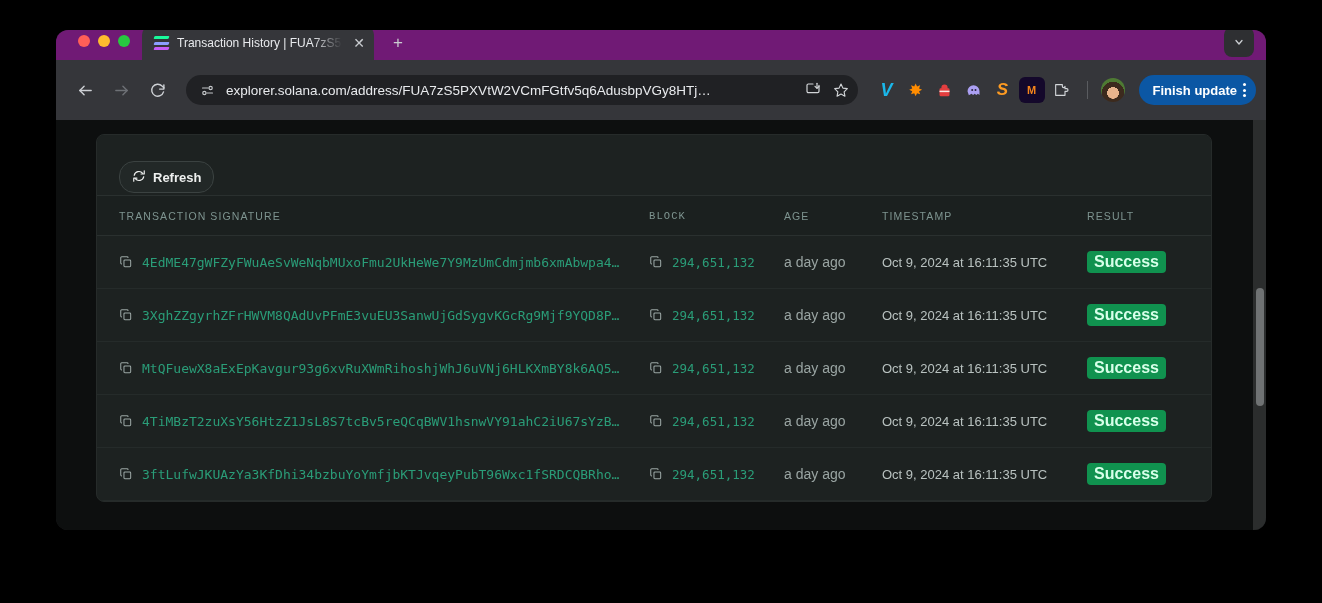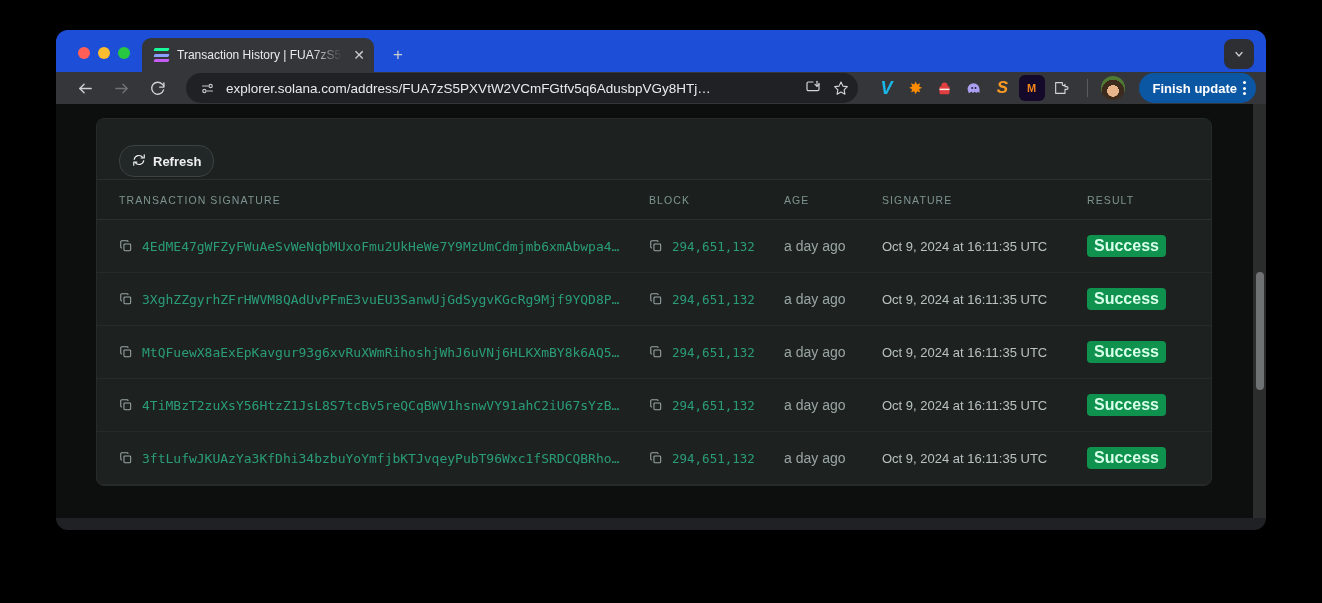--- a/index.html
+++ b/index.html
@@ -21,22 +21,22 @@
     height: 500px;
     background: #202124;
     border-radius: 12px;
     overflow: hidden;
     box-shadow: 0 10px 40px rgba(0,0,0,0.6);
   }
 
   
   #tab-strip {
     position: relative;
-    height: 42px;
-    background: #1d4ed8;
+    height: 30px;
+    background: #701a75;
     display: flex;
     align-items: flex-end;
   }
   #traffic-lights {
     display: flex;
     align-items: center;
     gap: 8px;
     padding: 0 12px 13px 22px;
   }
   .traffic-light { width: 12px; height: 12px; border-radius: 50%; }
@@ -100,21 +100,21 @@
     position: absolute;
     right: 12px; bottom: 3px;
     width: 30px; height: 30px;
     background: #2e2f32;
     border-radius: 8px;
     display: flex; align-items: center; justify-content: center;
   }
 
   
   #toolbar {
-    height: 32px;
+    height: 60px;
     background: #35363a;
     display: flex;
     align-items: center;
     padding: 0 10px 0 14px;
     gap: 6px;
   }
   .nav-btn {
     width: 30px; height: 30px;
     display: flex; align-items: center; justify-content: center;
     border-radius: 50%;
@@ -250,21 +250,21 @@
     font-size: 10.5px;
     letter-spacing: 1.1px;
     font-weight: normal;
     color: #7e9490;
     padding: 14px 0 13px 0;
     background: #1b201f;
     border-bottom: 1px solid #2a302f;
     white-space: nowrap;
   }
   thead th.col-sig { padding-left: 22px; width: 530px; }
-  thead th.col-block { width: 135px; }
+  thead th.col-block { width: 135px; font-family: Liberation Mono, monospace; }
   thead th.col-age { width: 98px; }
   thead th.col-ts { width: 205px; }
   thead th.col-result { width: auto; }
 
   tbody tr { border-bottom: 1px solid #252b2a; }
   tbody td {
     padding: 15px 0;
     font-size: 13px;
     vertical-align: middle;
     white-space: nowrap;
@@ -450,21 +450,21 @@
           <span>Refresh</span>
         </div>
       </div>
 
       <table>
         <thead>
           <tr>
             <th class="col-sig">TRANSACTION SIGNATURE</th>
             <th class="col-block">BLOCK</th>
             <th class="col-age">AGE</th>
-            <th class="col-ts">SIGNATURE</th>
+            <th class="col-ts">TIMESTAMP</th>
             <th class="col-result">RESULT</th>
           </tr>
         </thead>
         <tbody id="table-body">
             <tr>
               <td class="col-sig">
                 <span class="cell-inline">
                   <span class="copy-icon">
                     <svg width="14" height="14" viewBox="0 0 24 24" fill="none" stroke="currentColor" stroke-width="1.8" stroke-linejoin="round">
                       <rect x="8.5" y="8.5" width="11.5" height="11.5" rx="1.6"></rect>

